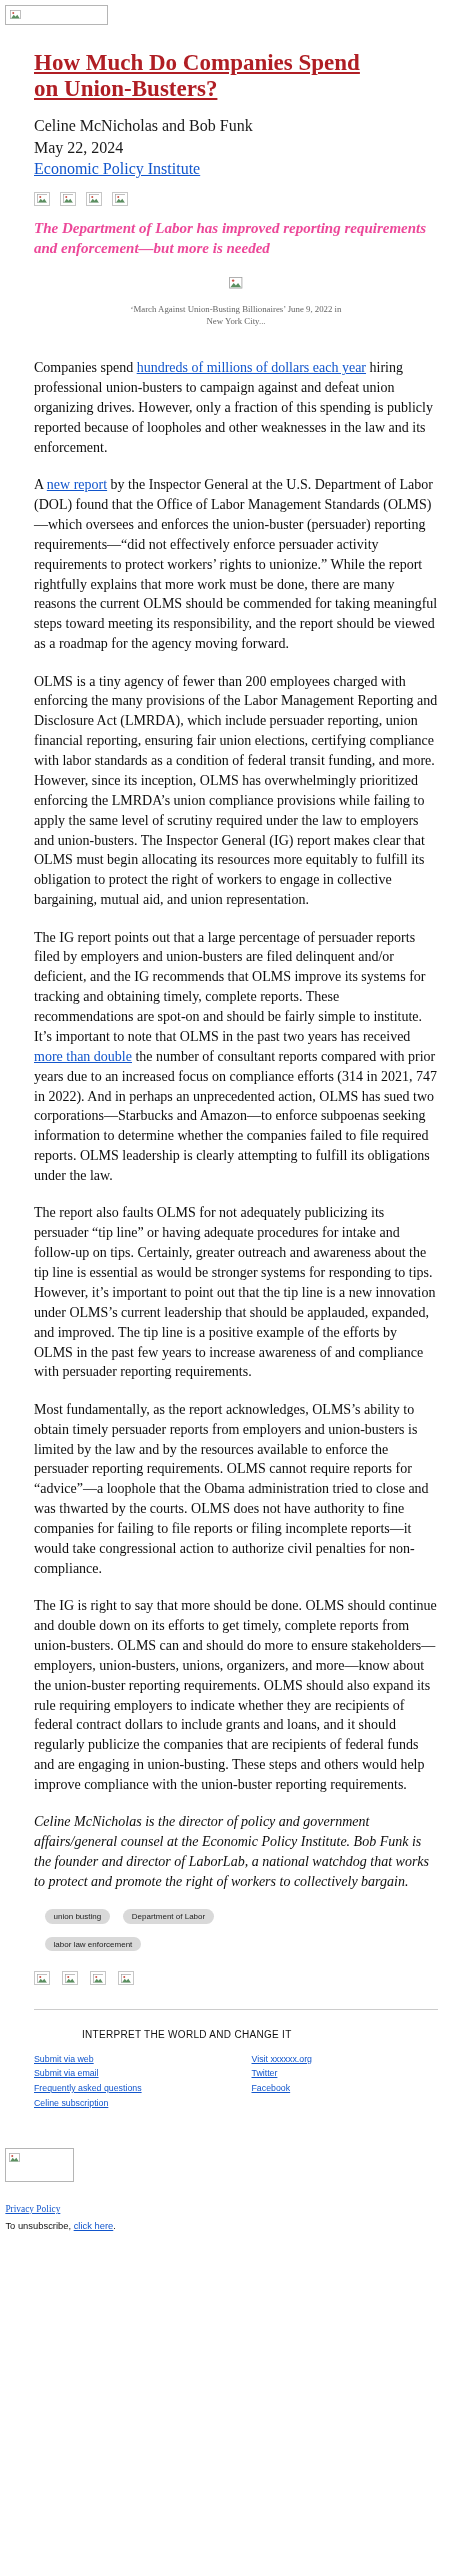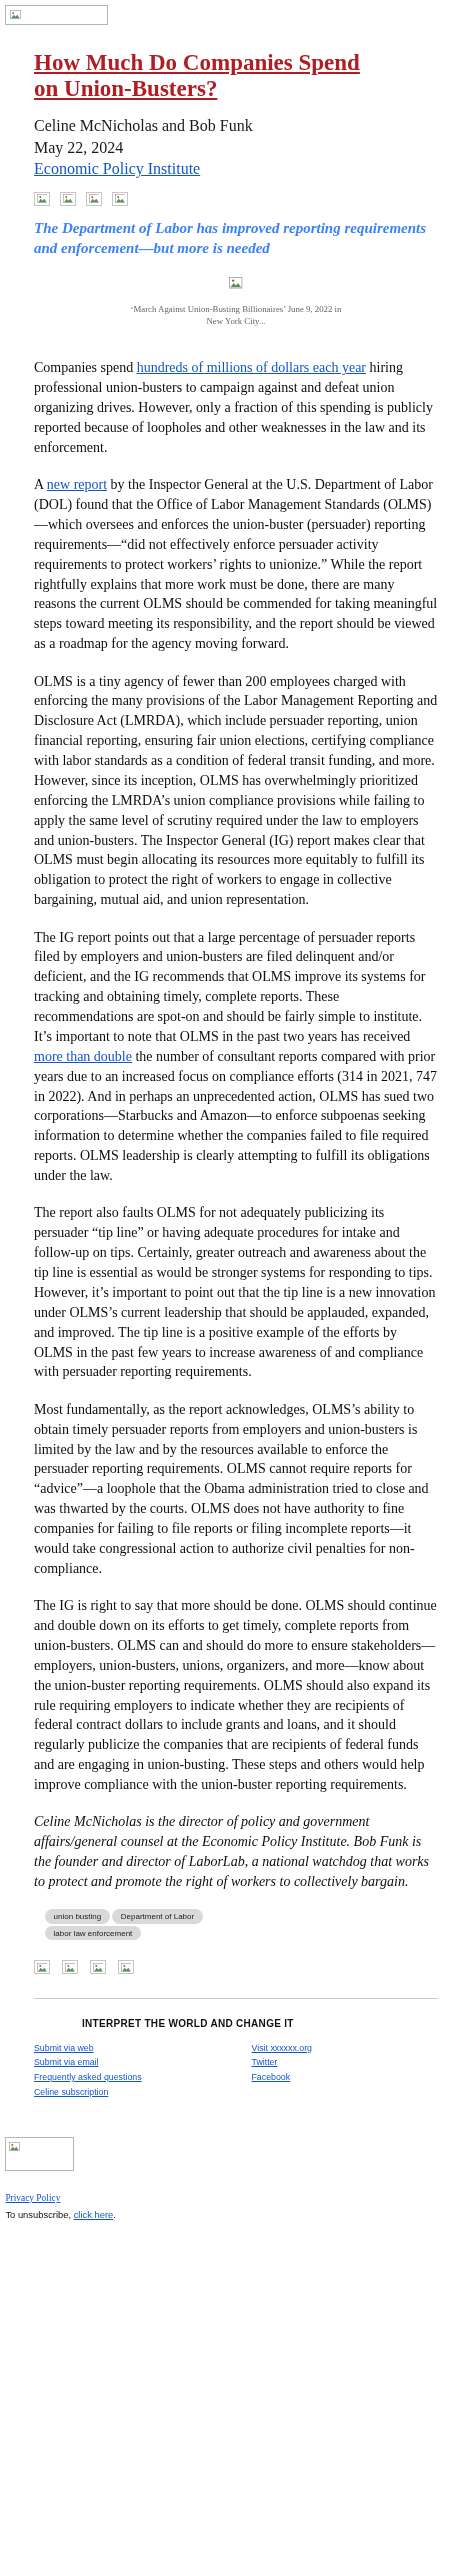--- a/index.html
+++ b/index.html
@@ -47,21 +47,21 @@
     background: #fff;
     display: inline-flex; align-items: center; justify-content: center;
     cursor: pointer;
   }
   .dek {
     font-size: 15px;
     font-weight: bold;
     font-style: italic;
     line-height: 1.35;
     margin: 12px 0 19px 0;
-    color: #3b82f6;
+    color: #ec4899;
   }
   .hero { text-align: center; margin: 5.4px 0 31px 0; }
   .hero .icon-wrap { display: inline-block; }
   .caption {
     font-size: 8.8px;
     color: var(--caption-gray);
     max-width: 229px;
     margin: 12px auto 0 auto;
     line-height: 1.4;
   }
@@ -71,38 +71,38 @@
     margin-bottom: 17.5px;
     color: #0d0d0d;
   }
   .para.italic { font-style: italic; }
   a.inline-link { color: var(--blue); text-decoration: underline; }
   .tags {
     max-width: 202px;
     margin: 4px 0 20px 10.8px;
     display: flex;
     flex-wrap: wrap;
-    gap: 2px;
+    gap: 13px;
     font-family: "Liberation Sans", sans-serif;
   }
   .tag-pill {
     background: var(--tag-bg);
     color: #222;
     border-radius: 8px;
     padding: 2.7px 8.8px;
     font-size: 8px;
     white-space: nowrap;
     cursor: pointer;
   }
   .social-row.bottom { margin: 4px 0 24px 0; gap: 12px; }
   hr.divider { border: none; border-top: 0.7px solid #cccccc; margin: 0 0 19px 0; }
   .footer-head {
     font-family: "Liberation Sans", sans-serif;
     font-size: 10px;
-    font-weight: bold;
+    font-weight: normal;
     letter-spacing: 0.3px;
     color: #111;
     margin-bottom: 13.5px;
     padding-left: 48px;
   }
   .footer-cols { display: flex; padding-bottom: 23px; font-family: "Liberation Sans", sans-serif; gap: 31px; }
   .footer-col { width: 202px; display: flex; flex-direction: column; gap: 4.7px; }
   .footer-col a { color: var(--blue); font-size: 8.8px; text-decoration: underline; }
   .outer-footer { margin: 17.5px 5.4px 0 5.4px; font-family: "Liberation Sans", sans-serif; }
   .bottom-logo {

